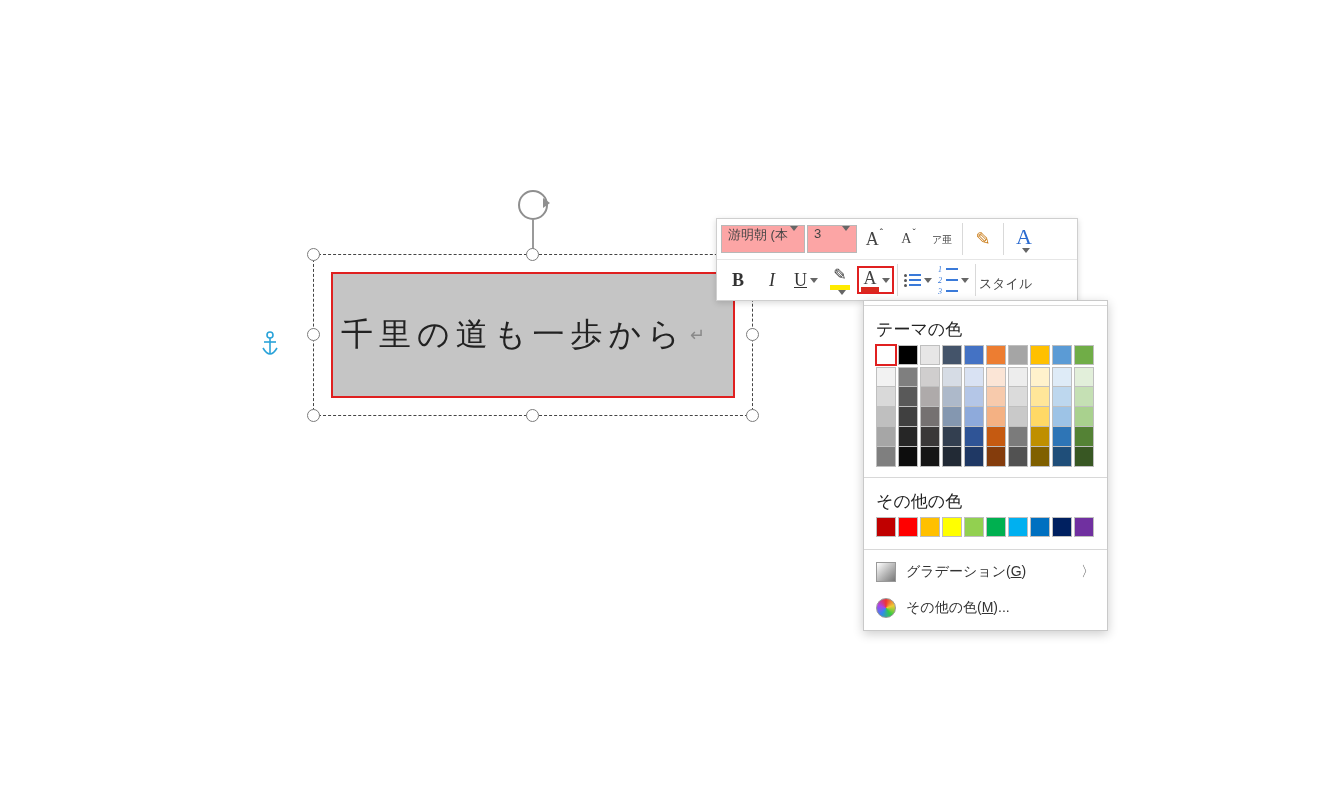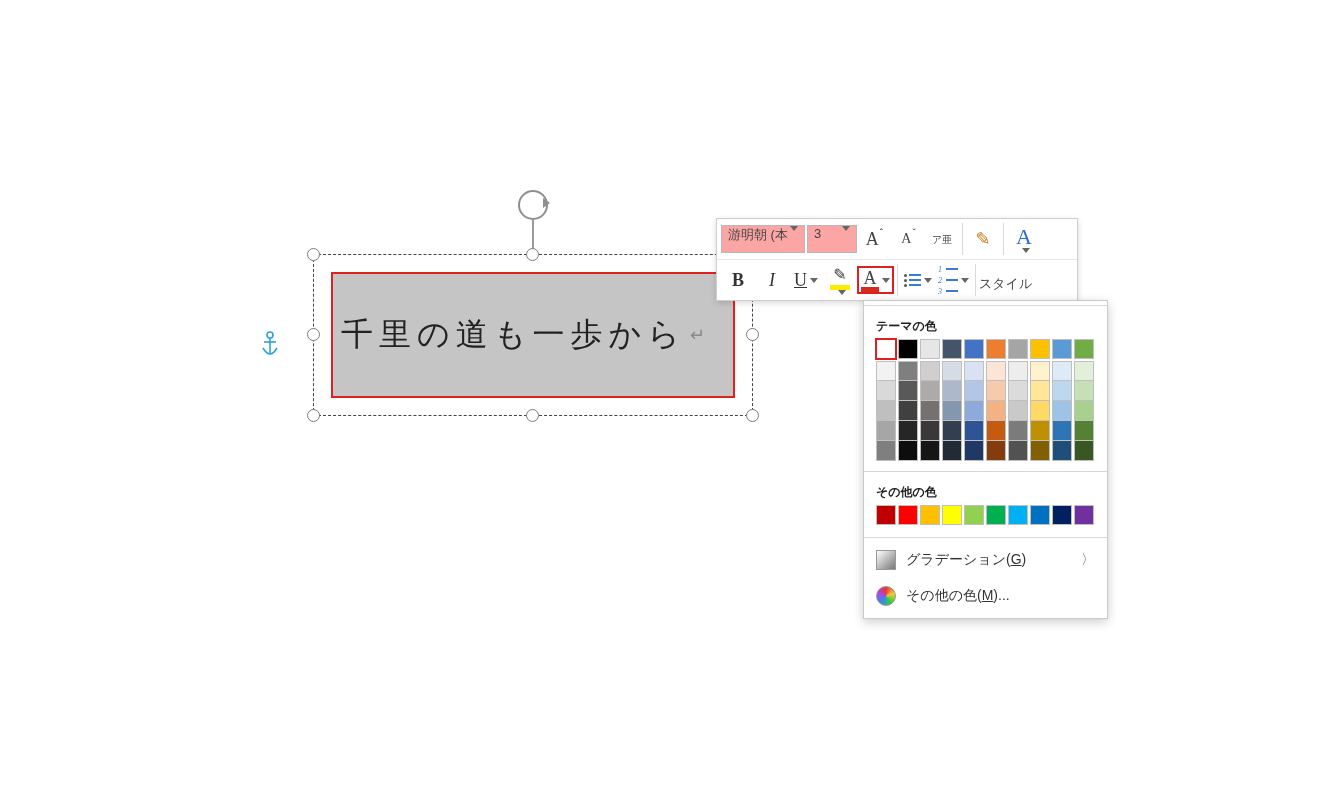--- a/index.html
+++ b/index.html
@@ -189,21 +189,21 @@
   }
   .cm-item{
     display:flex;
     align-items:center;
     gap:10px;
     padding:8px 12px;
     font-size:14px;
     color:#333;
   }
   .auto-sw{width:18px;height:18px;background:#000;border:1px solid #888}
-  .cm-head{font-weight:bold;font-size:12px;padding:8px 12px 4px;color:#222}
+  .cm-head{font-weight:normal;font-size:17px;padding:8px 12px 4px;color:#222}
   .cm-sep{height:1px;background:#d8d8d8;margin:4px 0}
 
   .swatch-row{display:flex;gap:2px;padding:0 12px}
   .swatch-grid{display:flex;gap:2px;padding:2px 12px 6px;flex-direction:column}
   .sw{width:20px;height:20px;box-sizing:border-box;border:1px solid #bfbfbf}
   .sw.sel{outline:2px solid #e02020;outline-offset:-1px;border-color:#e02020}
   .shade-cols{display:flex;gap:2px}
   .shade-col{display:flex;flex-direction:column}
   .shade-col .sw{height:20px;border-top:none}
   .shade-col .sw:first-child{border-top:1px solid #bfbfbf}

